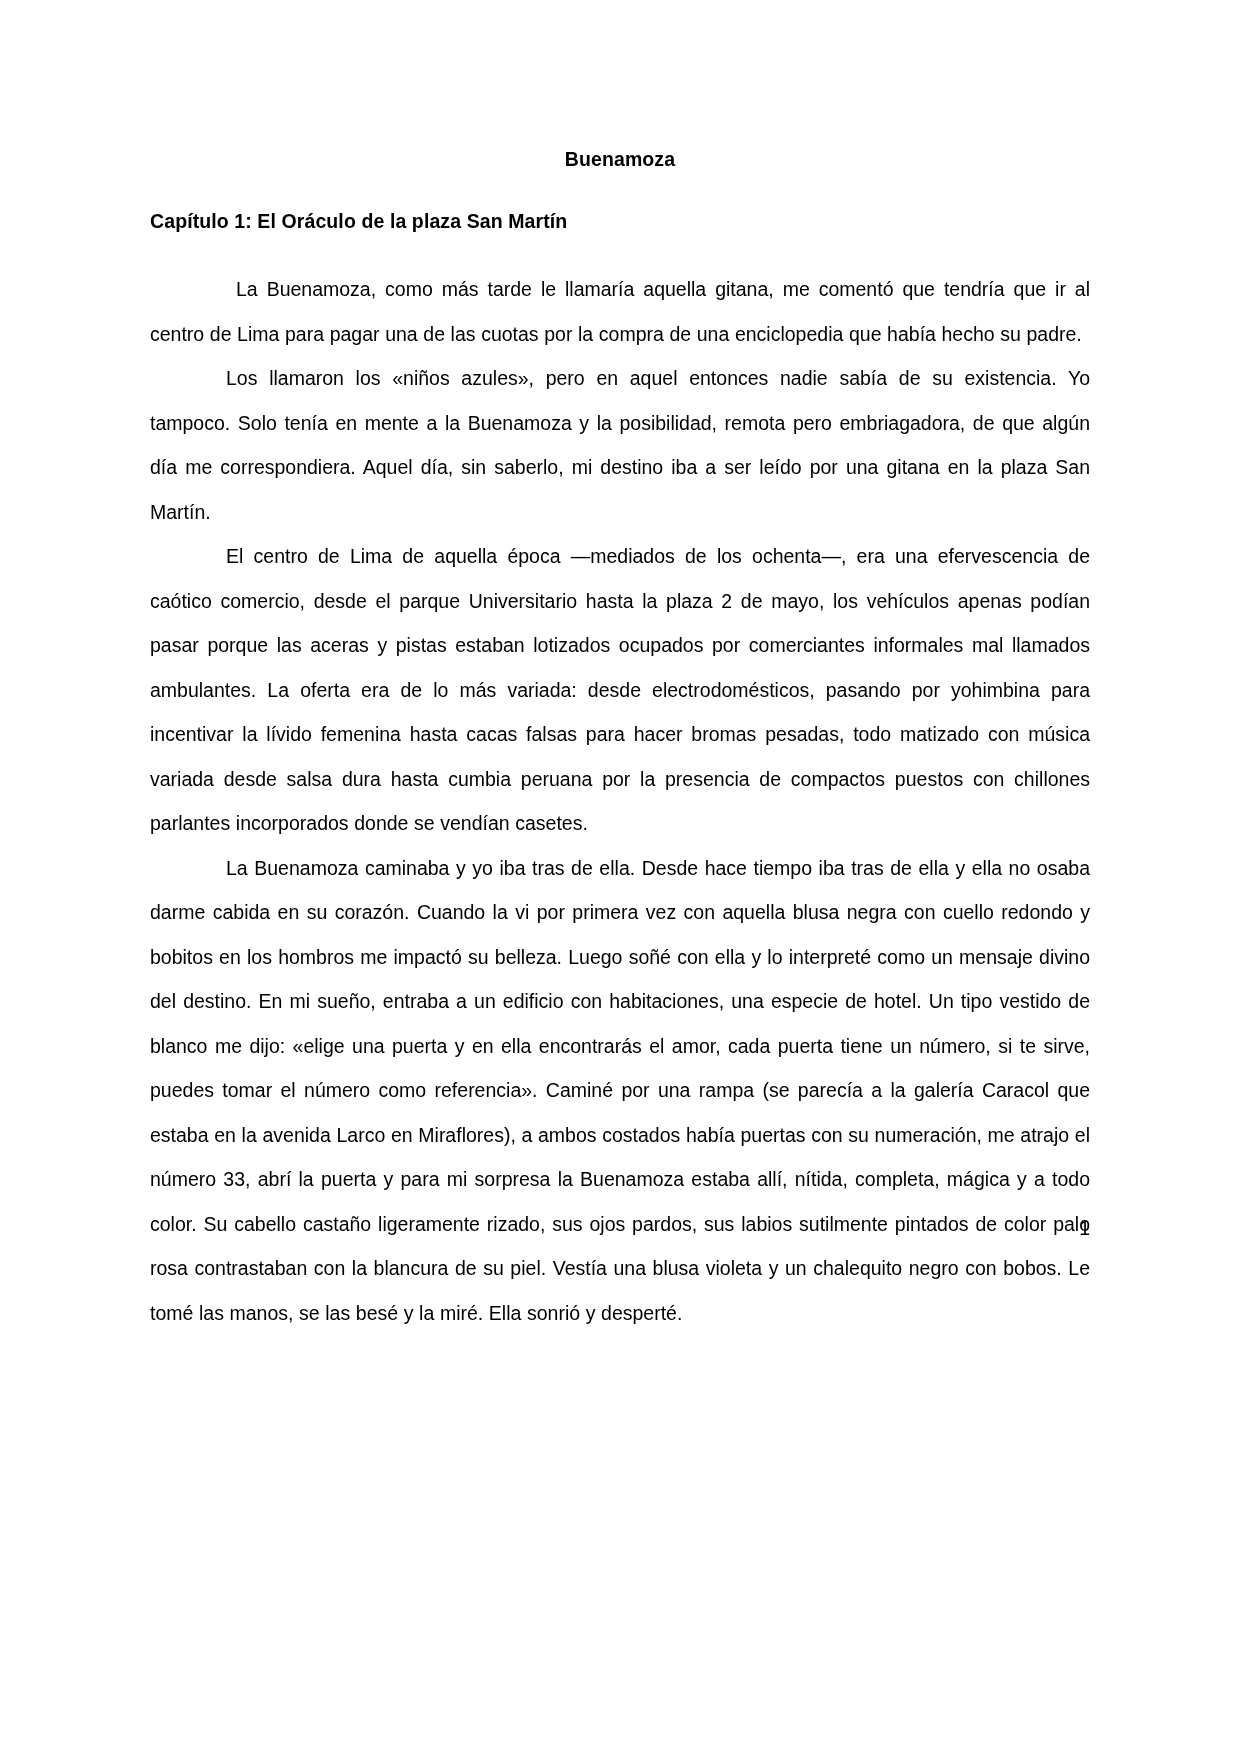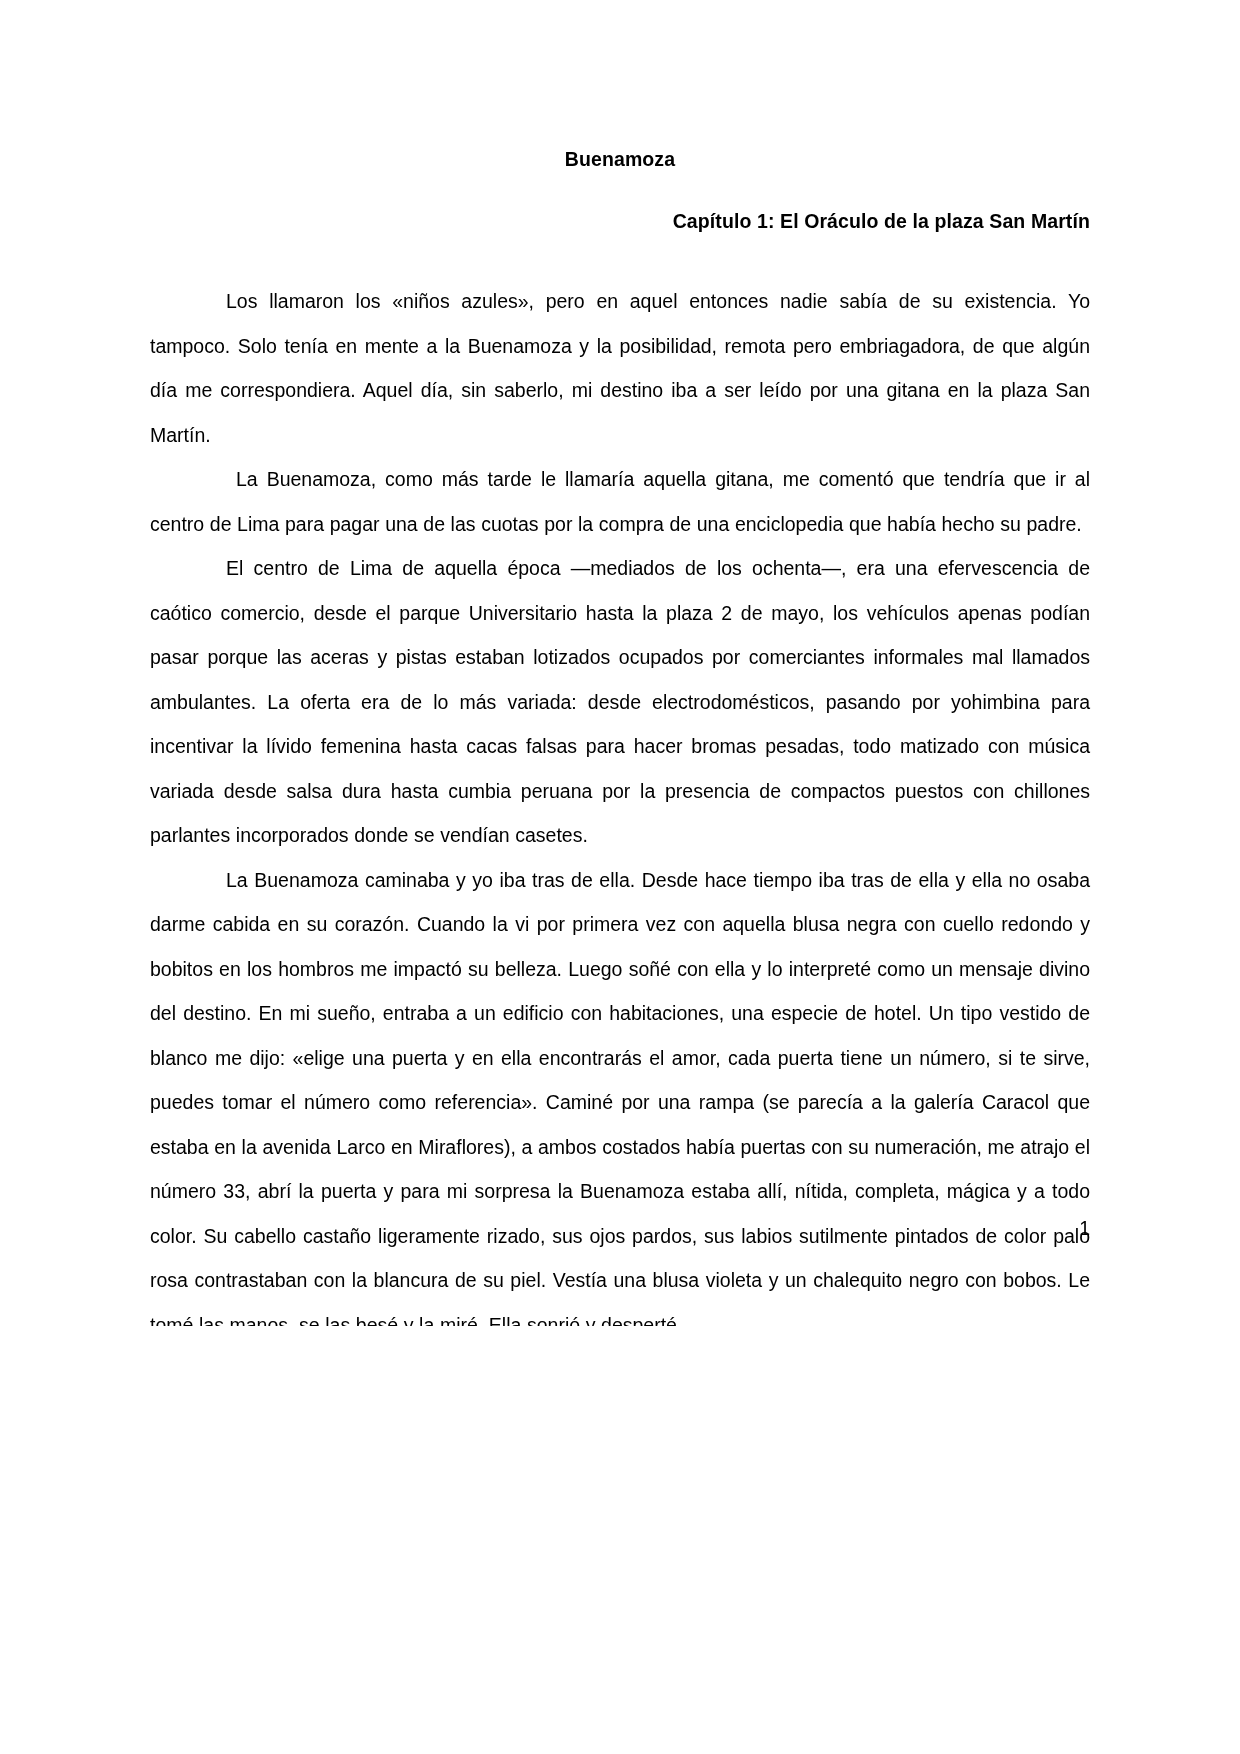--- a/index.html
+++ b/index.html
@@ -22,25 +22,25 @@
   }
   .doc-title {
     text-align: center;
     font-weight: bold;
     font-size: 19.5px;
     line-height: 1.0;
     margin: 0 0 42px 0;
     letter-spacing: 0.1px;
   }
   .chapter-heading {
-    text-align: right;
+    text-align: left;
     font-weight: bold;
     font-size: 19.5px;
     line-height: 1.0;
-    margin: 0 0 48px 0;
+    margin: 0 0 36px 0;
     letter-spacing: 0.1px;
   }
   .body-text {
     font-size: 19.5px;
     line-height: 44.5px;
     text-align: justify;
     text-justify: inter-word;
     margin: 0;
     hyphens: none;
     word-spacing: 0.2px;
@@ -65,23 +65,23 @@
 </style>
 </head>
 <body>
 
 <div class="page">
 
   <h1 class="doc-title">Buenamoza</h1>
 
   <h2 class="chapter-heading">Capítulo 1: El Oráculo de la plaza San Martín</h2>
 
+  <p class="body-text indent-wide"> La Buenamoza, como más tarde le llamaría aquella gitana, me comentó que tendría que ir al centro de Lima para pagar una de las cuotas por la compra de una enciclopedia que había hecho su padre.</p>
+
   <p class="body-text indent-std">Los llamaron los «niños azules», pero en aquel entonces nadie sabía de su existencia. Yo tampoco. Solo tenía en mente a la Buenamoza y la posibilidad, remota pero embriagadora, de que algún día me correspondiera. Aquel día, sin saberlo, mi destino iba a ser leído por una gitana en la plaza San Martín.</p>
-
-  <p class="body-text indent-wide"> La Buenamoza, como más tarde le llamaría aquella gitana, me comentó que tendría que ir al centro de Lima para pagar una de las cuotas por la compra de una enciclopedia que había hecho su padre.</p>
 
   <p class="body-text indent-std">El centro de Lima de aquella época —mediados de los ochenta—, era una efervescencia de caótico comercio, desde el parque Universitario hasta la plaza 2 de mayo, los vehículos apenas podían pasar porque las aceras y pistas estaban lotizados ocupados por comerciantes informales mal llamados ambulantes. La oferta era de lo más variada: desde electrodomésticos, pasando por yohimbina para incentivar la lívido femenina hasta cacas falsas para hacer bromas pesadas, todo matizado con música variada desde salsa dura hasta cumbia peruana por la presencia de compactos puestos con chillones parlantes incorporados donde se vendían casetes.</p>
 
   <p class="body-text indent-std">La Buenamoza caminaba y yo iba tras de ella. Desde hace tiempo iba tras de ella y ella no osaba darme cabida en su corazón. Cuando la vi por primera vez con aquella blusa negra con cuello redondo y bobitos en los hombros me impactó su belleza. Luego soñé con ella y lo interpreté como un mensaje divino del destino. En mi sueño, entraba a un edificio con habitaciones, una especie de hotel. Un tipo vestido de blanco me dijo: «elige una puerta y en ella encontrarás el amor, cada puerta tiene un número, si te sirve, puedes tomar el número como referencia». Caminé por una rampa (se parecía a la galería Caracol que estaba en la avenida Larco en Miraflores), a ambos costados había puertas con su numeración, me atrajo el número 33, abrí la puerta y para mi sorpresa la Buenamoza estaba allí, nítida, completa, mágica y a todo color. Su cabello castaño ligeramente rizado, sus ojos pardos, sus labios sutilmente pintados de color palo rosa contrastaban con la blancura de su piel. Vestía una blusa violeta y un chalequito negro con bobos. Le tomé las manos, se las besé y la miré. Ella sonrió y desperté.</p>
 
 
   <p class="body-text indent-wide">—¡Buen mozo, buena hace!, ¡les leo su futuro! ¡A solo un sol! —pregonaba la gitana.</p>
 
   <div class="page-number">1</div>
 

